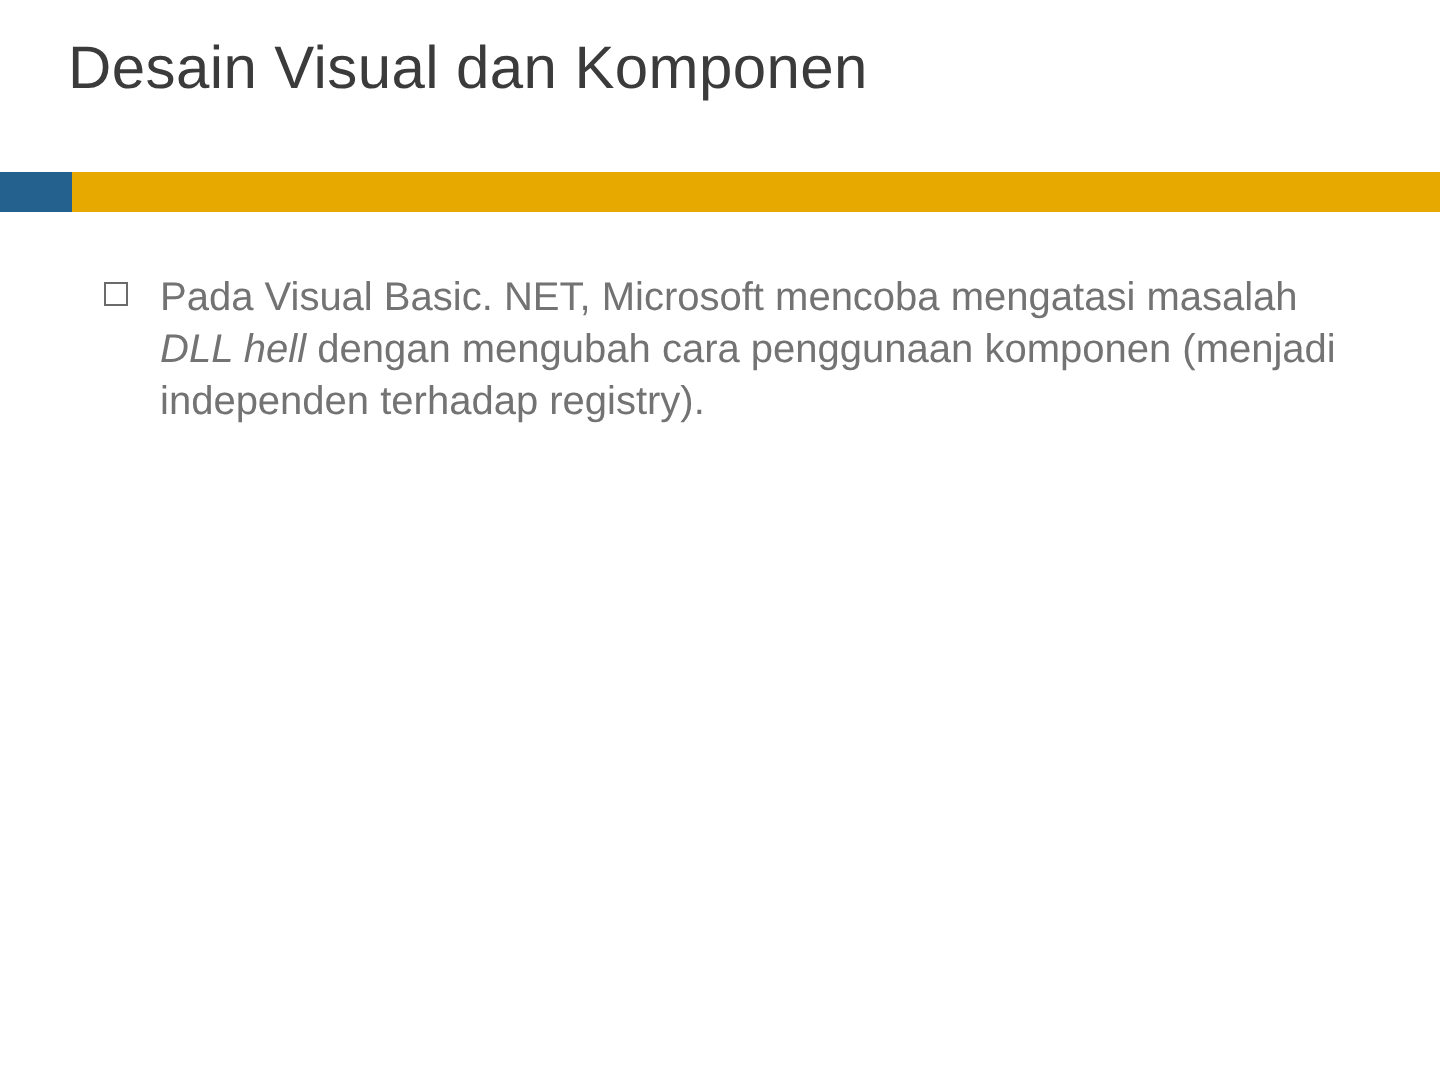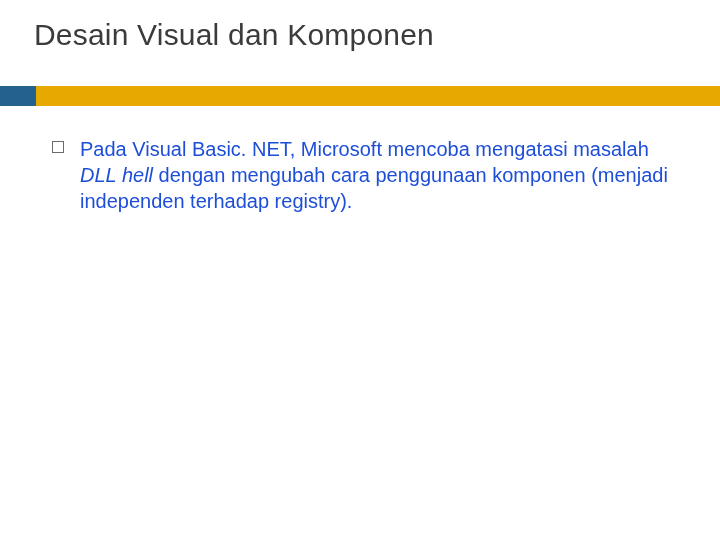--- a/index.html
+++ b/index.html
@@ -50,21 +50,21 @@
       flex: 0 0 auto;
       width: 12px;
       height: 12px;
       border: 1.5px solid #6b6b6b;
       margin-top: 5px;
       margin-right: 16px;
     }
     .bullet-text {
       font-size: 20px;
       line-height: 1.3;
-      color: #1d4ed8;
+      color: #737373;
     }
     .bullet-text .italic {
       font-style: italic;
     }
   </style>
 </head>
 <body>
 
 <h1 class="title">Desain Visual dan Komponen</h1>
 

